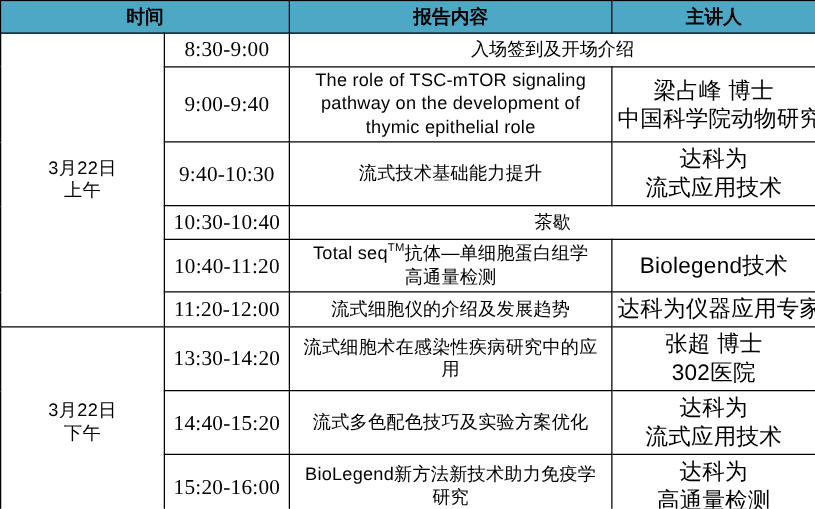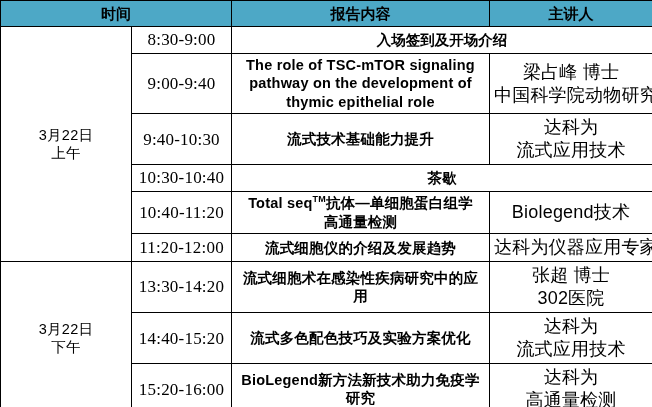--- a/index.html
+++ b/index.html
@@ -65,21 +65,21 @@
   }
   td.speaker-cell {
     font-size: 18px;
     letter-spacing: 0.2px;
   }
   td.merged-cell {
     font-size: 14.5px;
   }
 
   .line { display: block; white-space: nowrap; }
-  .topic-line { display: block; font-weight: bold; }
+  .topic-line { display: block; }
 
   sup {
     font-size: 0.62em;
     vertical-align: super;
     line-height: 0;
   }
 </style>
 </head>
 <body>
 

